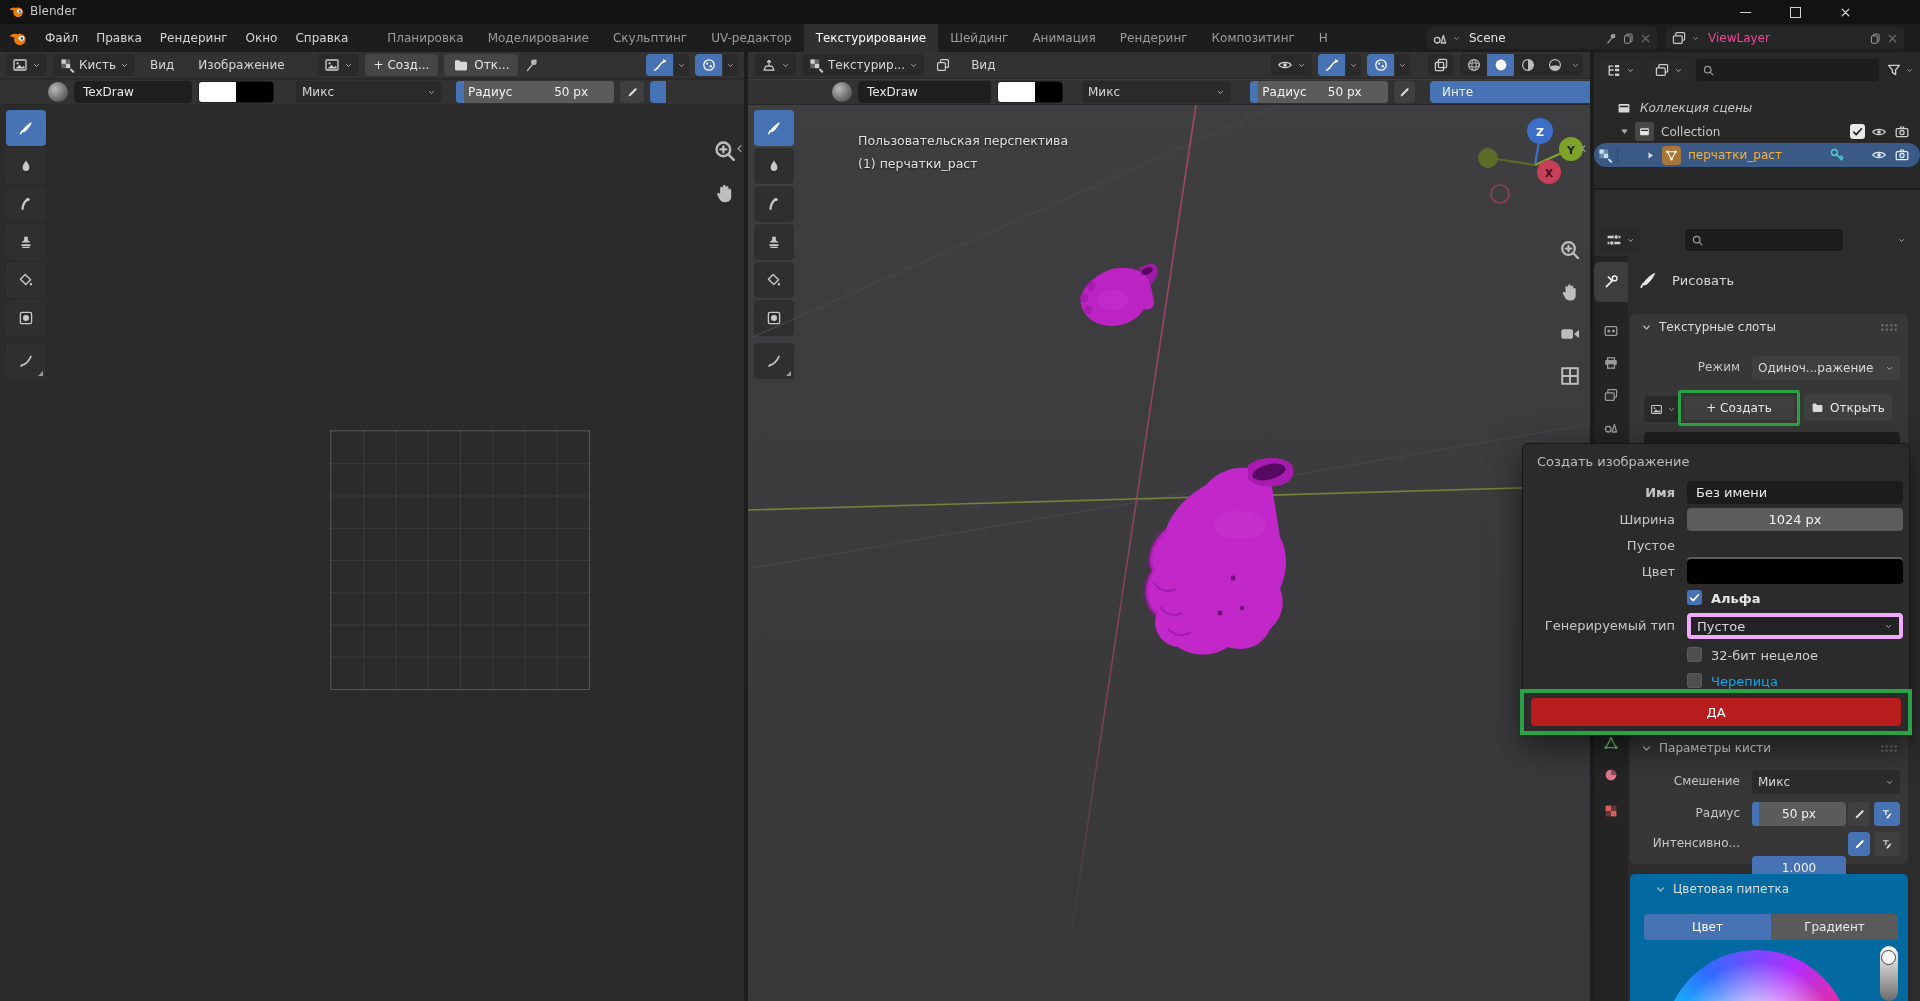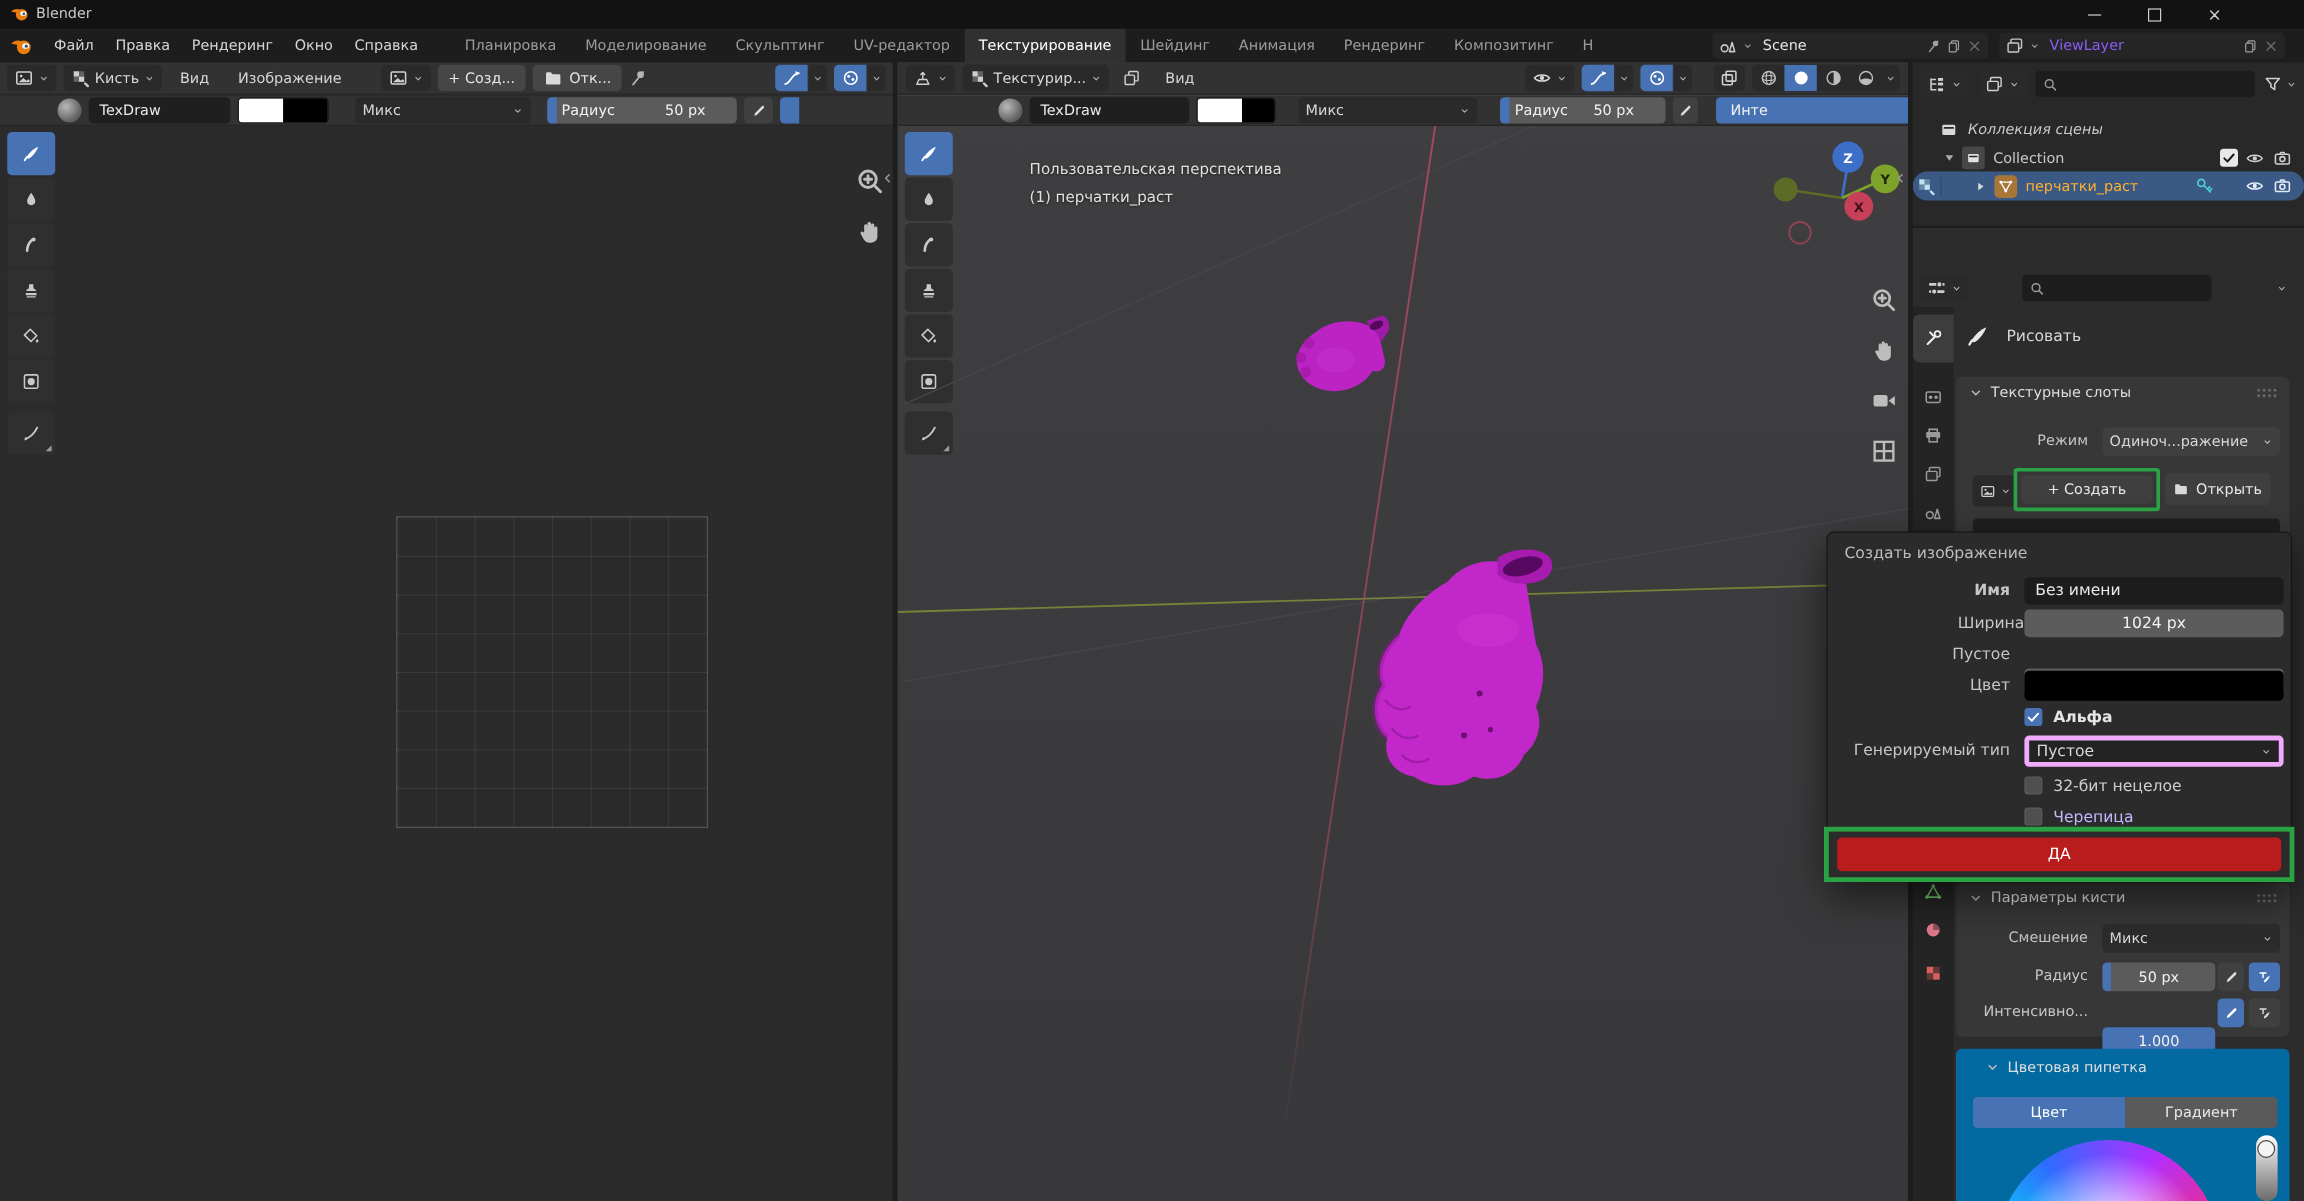--- a/index.html
+++ b/index.html
@@ -315,21 +315,21 @@
           <use href="#s-x"></use>
         </svg>
     </div>
     <div class="abs row" style="left:1666px;top:3px;width:238px;height:22px;background:#252525;border-radius:4px;padding:0 5px;box-sizing:border-box;gap:4px;">
       <svg class="ic" style="color:#c8c8c8">
           <use href="#s-imgs"></use>
         </svg>
       <svg class="chev" style="color:#bbb">
           <use href="#s-chev"></use>
         </svg>
-      <span style="flex:1;color:#8b5cf6;padding-left:4px;">ViewLayer</span>
+      <span style="flex:1;color:#ec4899;padding-left:4px;">ViewLayer</span>
       <svg class="ic13" style="color:#9f9f9f">
           <use href="#s-pages"></use>
         </svg>
       <svg class="ic13" style="color:#6a6a6a">
           <use href="#s-x"></use>
         </svg>
     </div>
   </div>
 
   <div class="abs" style="left:0;top:52px;width:744px;height:949px;background:#2b2b2b;overflow:hidden;">
@@ -1008,21 +1008,21 @@
   </div>
 
   <div class="abs" style="left:1522px;top:443px;width:388px;height:292px;background:#2b2b2b;border:1px solid #161616;border-radius:6px;box-shadow:0 12px 34px rgba(0,0,0,.55);box-sizing:border-box;z-index:50;font-size:13px;">
     <span class="abs" style="left:14px;top:10px;color:#bdbdbd;">Создать изображение</span>
 
     <span class="plabel" style="left:20px;top:41px;width:132px;font-weight:bold;">Имя</span>
     <span class="darkfield abs" style="left:164px;top:37px;width:216px;height:23px;background:#1c1c1c;box-sizing:border-box;">
         <span>Без имени</span>
       </span>
 
-    <span class="plabel" style="left:32px;top:68px;width:132px;">Ширина</span>
+    <span class="plabel" style="left:20px;top:68px;width:132px;">Ширина</span>
     <span class="slider abs" style="left:164px;top:64px;width:216px;height:23px;background:#5c5c5c;">
         <span style="margin:0 auto;">1024 px</span>
       </span>
 
     <span class="plabel" style="left:20px;top:94px;width:132px;">Пустое</span>
     <span class="slider abs" style="left:164px;top:90px;width:216px;height:23px;background:#5c5c5c;">
         <span style="margin:0 auto;">1024 px</span>
       </span>
 
     <span class="plabel" style="left:20px;top:120px;width:132px;">Цвет</span>
@@ -1040,21 +1040,21 @@
         <span style="flex:1;">Пустое</span>
         <svg class="chev">
           <use href="#s-chev"></use>
         </svg>
       </span>
 
     <span class="ckb offck abs" style="left:164px;top:203px;"></span>
     <span class="abs" style="left:188px;top:204px;color:#cfcfcf;">32-бит нецелое</span>
 
     <span class="ckb offck abs" style="left:164px;top:229px;"></span>
-    <span class="abs" style="left:188px;top:230px;color:#c4b5fd;">Черепица</span>
+    <span class="abs" style="left:188px;top:230px;color:#0ea5e9;">Черепица</span>
 
     <div class="abs" style="left:-3px;top:245px;width:392px;height:46px;border:4px solid #2aa344;box-sizing:border-box;">
       <span class="row" style="position:absolute;left:7px;top:5px;width:370px;height:28px;background:#b91c1c;border-radius:4px;justify-content:center;color:#fff;">
           <span>ДА</span>
         </span>
     </div>
   </div>
 
 </div>
 

